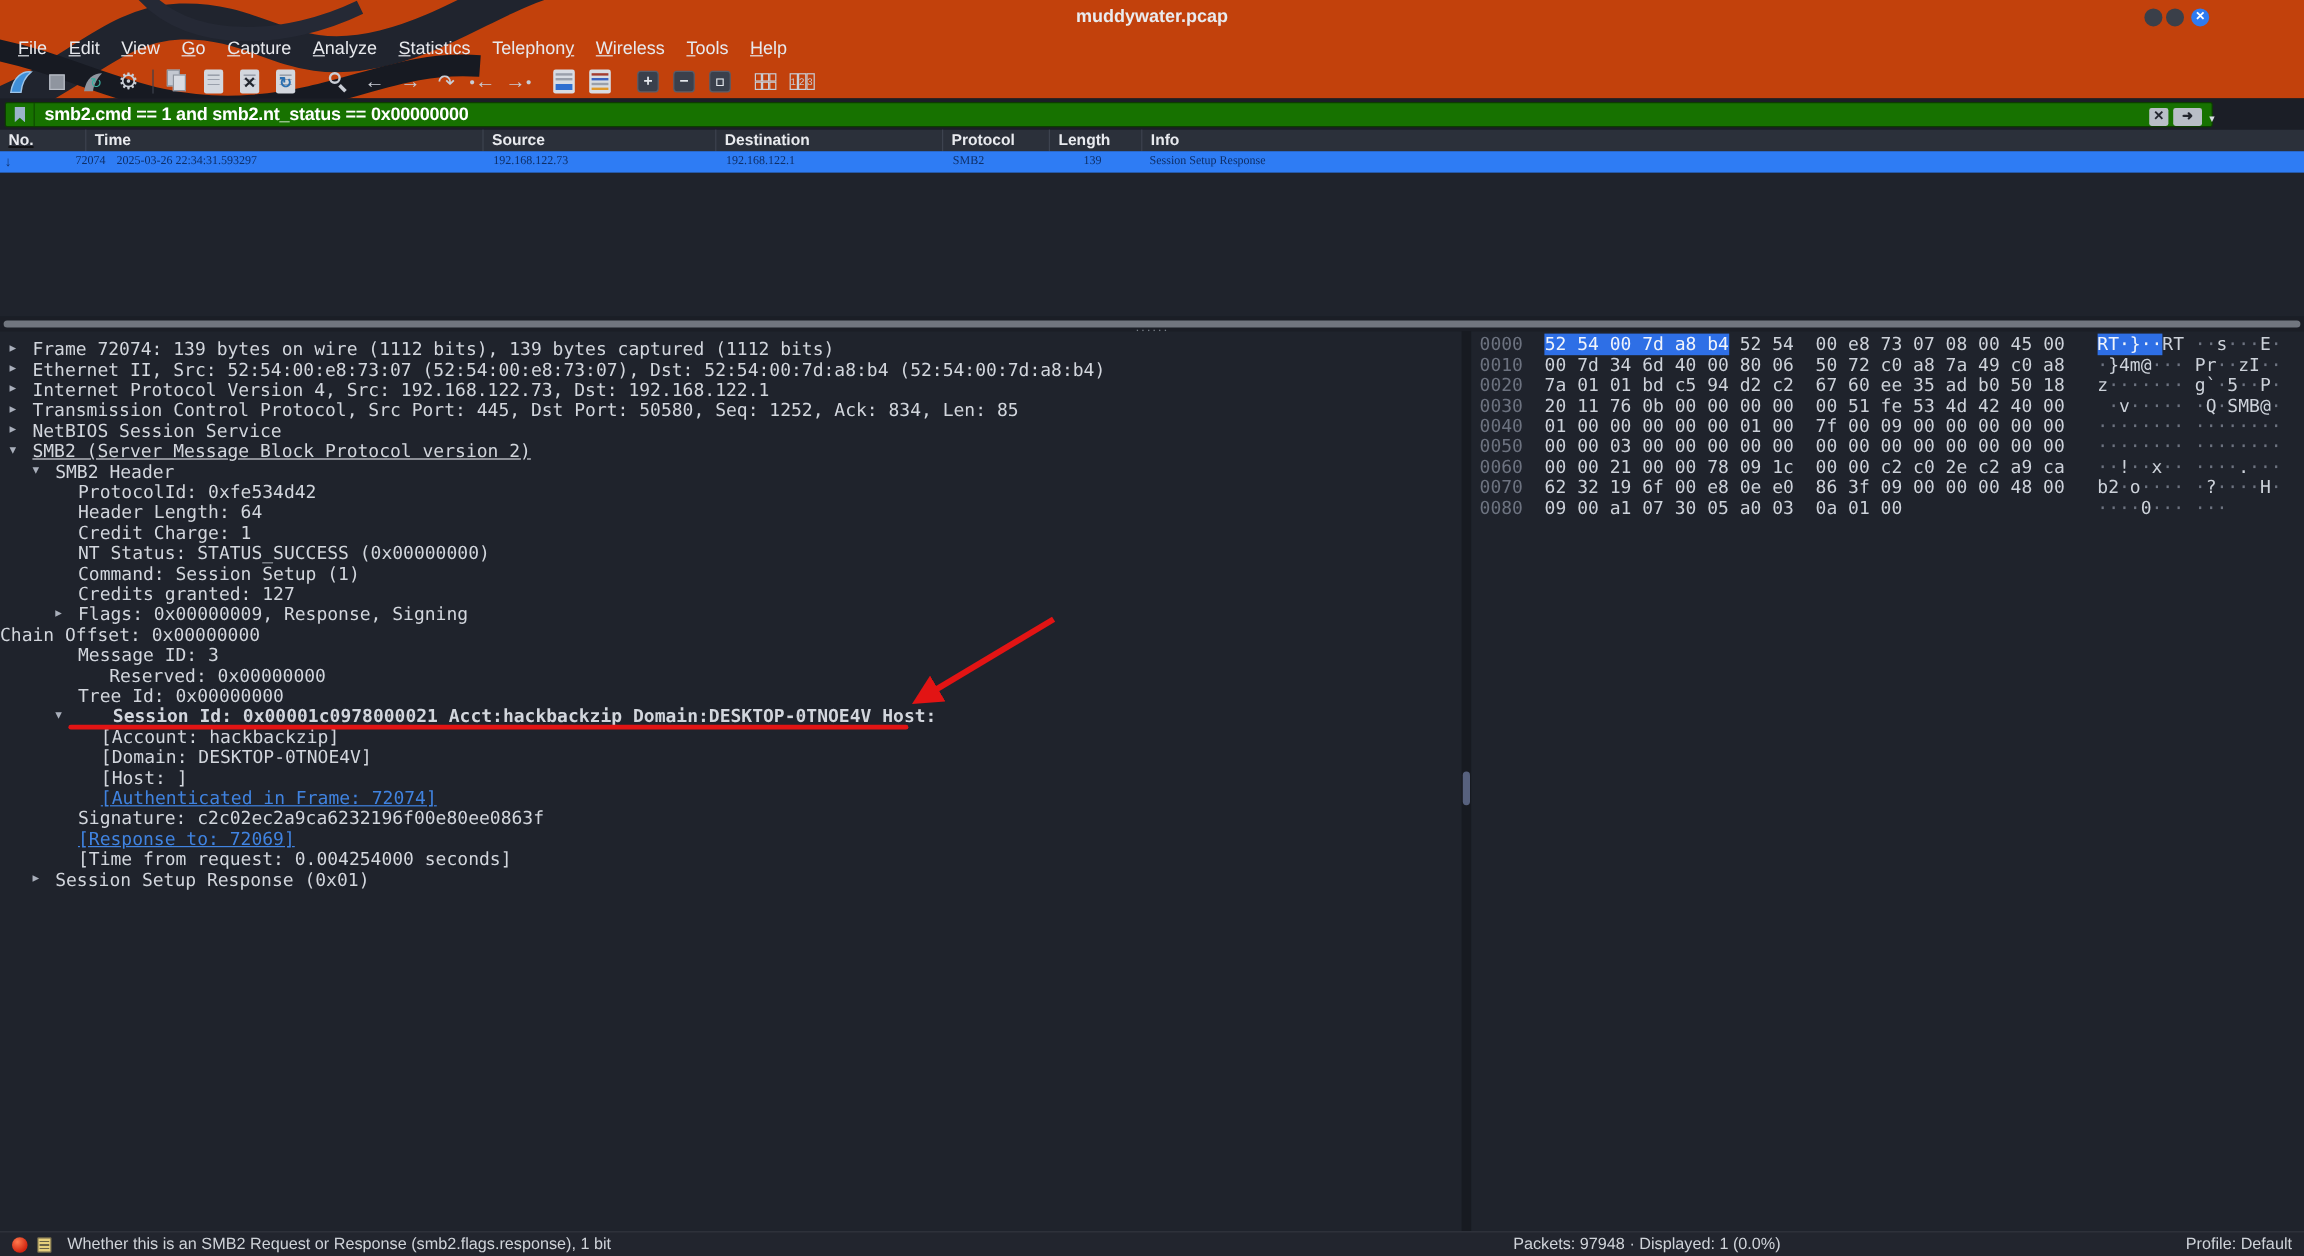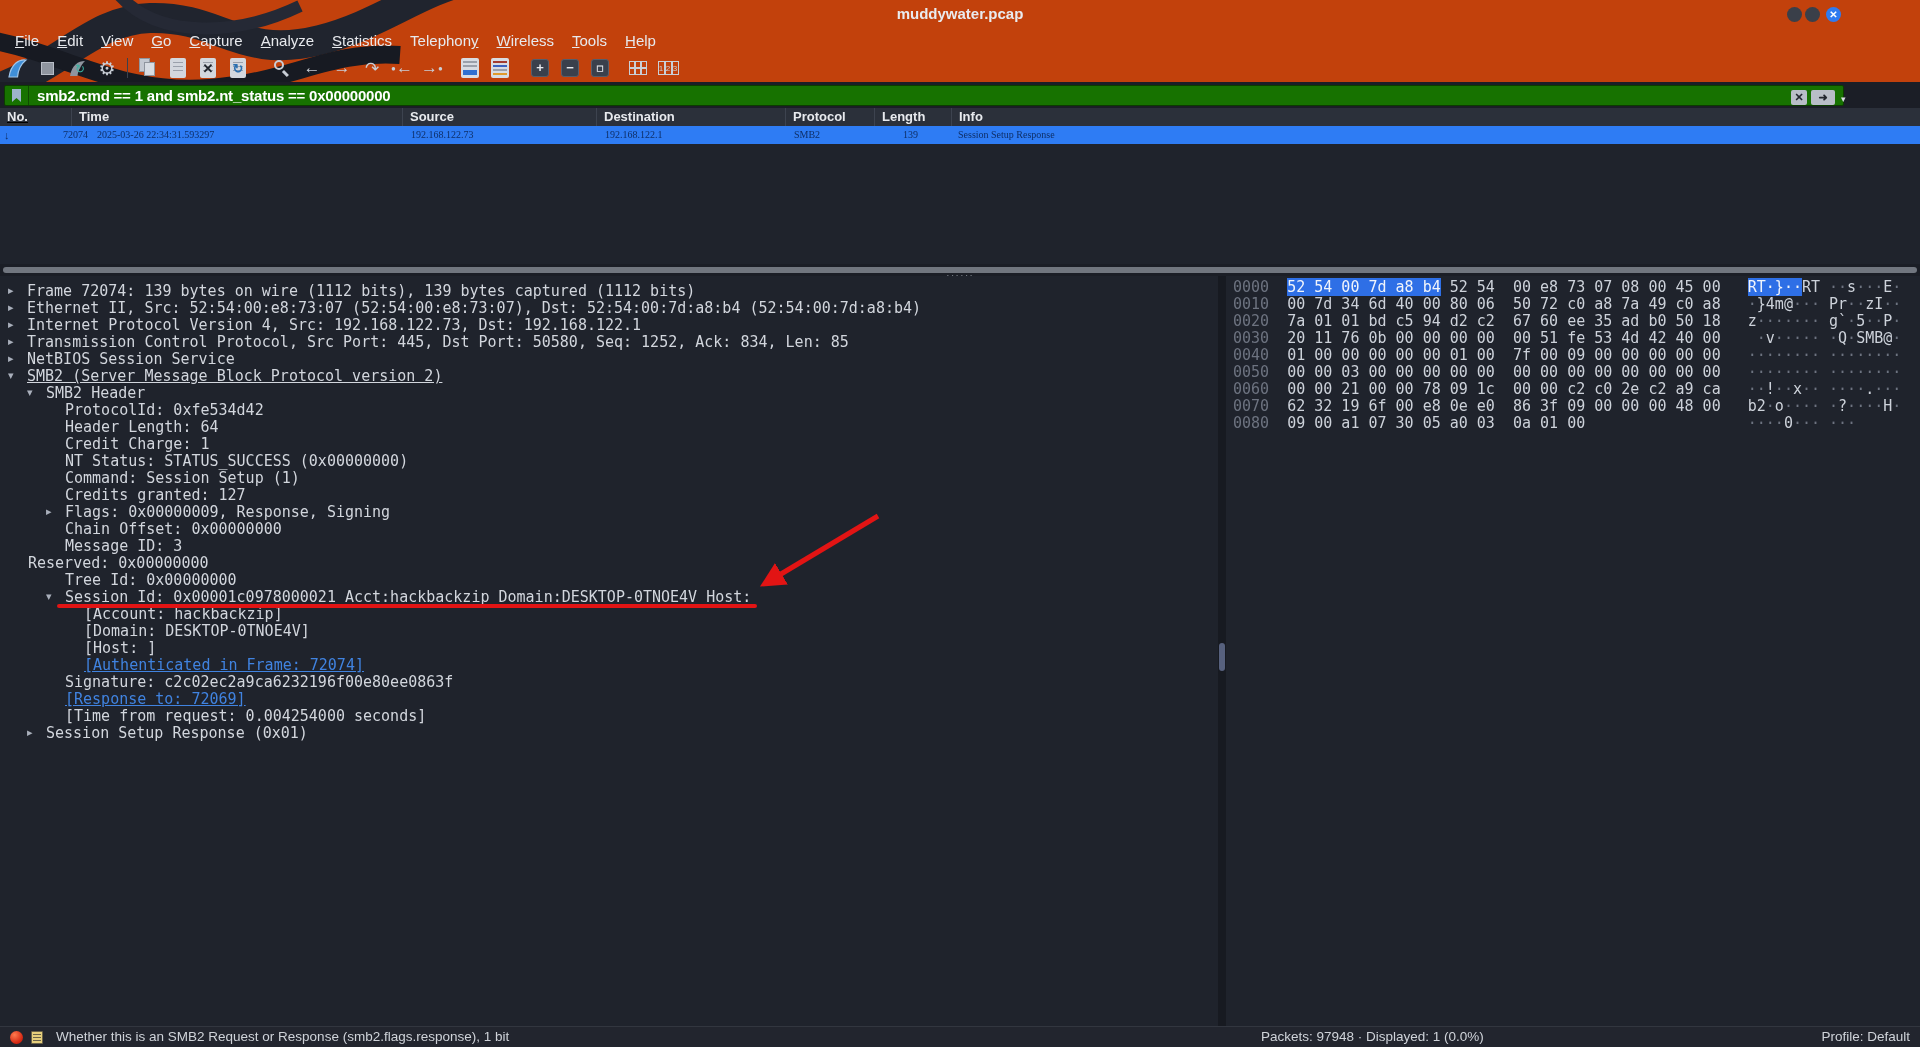--- a/index.html
+++ b/index.html
@@ -322,25 +322,25 @@
         <div class="dline"><span class="arrow" style="left: 8px;">▸</span><span class="dtext" style="padding-left: 27px;">NetBIOS Session Service</span></div>
         <div class="dline"><span class="arrow" style="left: 8px;">▾</span><span class="dtext" style="padding-left: 27px; text-decoration: underline;">SMB2 (Server Message Block Protocol version 2)</span></div>
         <div class="dline"><span class="arrow" style="left: 27px;">▾</span><span class="dtext" style="padding-left: 46px;">SMB2 Header</span></div>
         <div class="dline"><span class="dtext" style="padding-left: 65px;">ProtocolId: 0xfe534d42</span></div>
         <div class="dline"><span class="dtext" style="padding-left: 65px;">Header Length: 64</span></div>
         <div class="dline"><span class="dtext" style="padding-left: 65px;">Credit Charge: 1</span></div>
         <div class="dline"><span class="dtext" style="padding-left: 65px;">NT Status: STATUS_SUCCESS (0x00000000)</span></div>
         <div class="dline"><span class="dtext" style="padding-left: 65px;">Command: Session Setup (1)</span></div>
         <div class="dline"><span class="dtext" style="padding-left: 65px;">Credits granted: 127</span></div>
         <div class="dline"><span class="arrow" style="left: 46px;">▸</span><span class="dtext" style="padding-left: 65px;">Flags: 0x00000009, Response, Signing</span></div>
-        <div class="dline"><span class="dtext" style="padding-left: 65px;">Chain Offset: 0x00000000</span></div>
+        <div class="dline"><span class="dtext" style="">Chain Offset: 0x00000000</span></div>
         <div class="dline"><span class="dtext" style="padding-left: 65px;">Message ID: 3</span></div>
-        <div class="dline"><span class="dtext" style="padding-left: 28px;">Reserved: 0x00000000</span></div>
+        <div class="dline"><span class="dtext" style="padding-left: 91px;">Reserved: 0x00000000</span></div>
         <div class="dline"><span class="dtext" style="padding-left: 65px;">Tree Id: 0x00000000</span></div>
-        <div class="dline"><span class="arrow" style="left: 46px;">▾</span><span class="dtext" style="padding-left: 65px;">Session Id: 0x00001c0978000021 Acct:hackbackzip Domain:DESKTOP-0TNOE4V Host:</span></div>
+        <div class="dline"><span class="arrow" style="left: 46px;">▾</span><span class="dtext" style="padding-left: 94px; font-weight: bold;">Session Id: 0x00001c0978000021 Acct:hackbackzip Domain:DESKTOP-0TNOE4V Host:</span></div>
         <div class="dline"><span class="dtext" style="padding-left: 84px;">[Account: hackbackzip]</span></div>
         <div class="dline"><span class="dtext" style="padding-left: 84px;">[Domain: DESKTOP-0TNOE4V]</span></div>
         <div class="dline"><span class="dtext" style="padding-left: 84px;">[Host: ]</span></div>
         <div class="dline"><span class="dtext link" style="padding-left: 84px;">[Authenticated in Frame: 72074]</span></div>
         <div class="dline"><span class="dtext" style="padding-left: 65px;">Signature: c2c02ec2a9ca6232196f00e80ee0863f</span></div>
         <div class="dline"><span class="dtext link" style="padding-left: 65px;">[Response to: 72069]</span></div>
         <div class="dline"><span class="dtext" style="padding-left: 65px;">[Time from request: 0.004254000 seconds]</span></div>
         <div class="dline"><span class="arrow" style="left: 27px;">▸</span><span class="dtext" style="padding-left: 46px;">Session Setup Response (0x01)</span></div>
       </div>
     <div id="gutter"></div>

